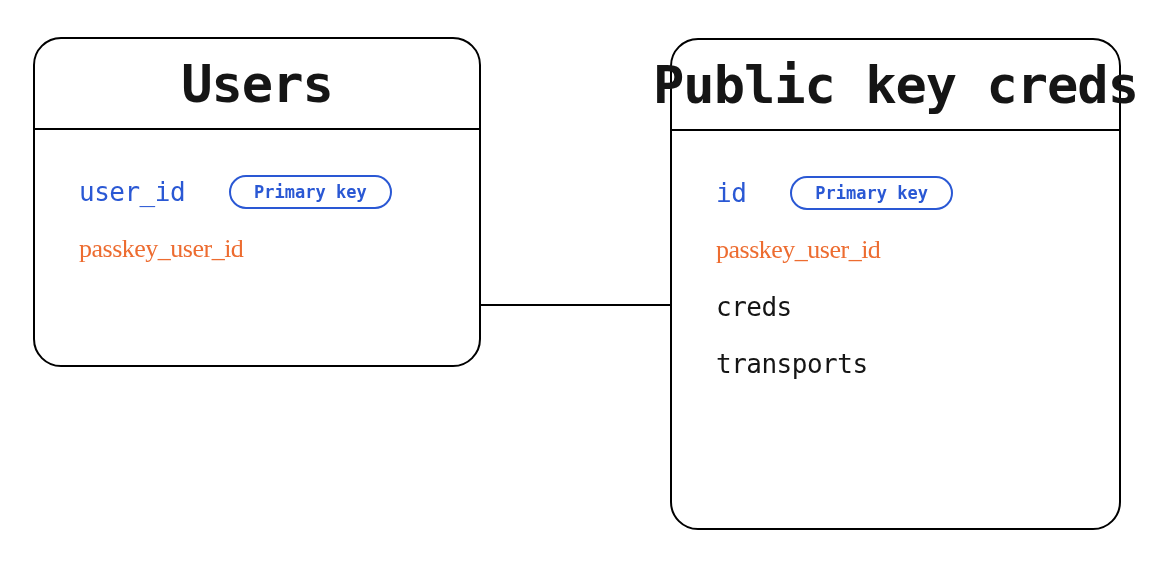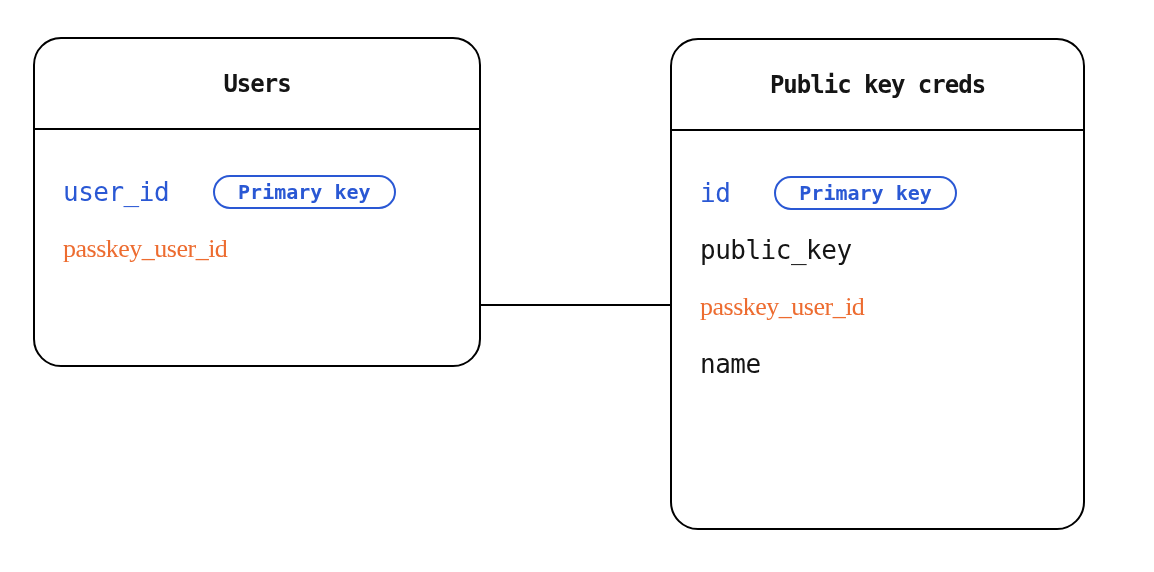--- a/index.html
+++ b/index.html
@@ -27,55 +27,55 @@
     background: var(--line);
   }
   .table-box {
     position: absolute;
     background: var(--bg);
     border: 2px solid var(--line);
     border-radius: 28px;
     box-sizing: border-box;
   }
   .table-box.users { left: 33px; top: 37px; width: 448px; height: 330px; }
-  .table-box.pkc   { left: 670px; top: 38px; width: 415px; height: 492px; }
+  .table-box.pkc   { left: 670px; top: 38px; width: 451px; height: 492px; }
   .table-header {
     height: 89px;
     border-bottom: 2px solid var(--line);
     display: flex;
     align-items: center;
     justify-content: center;
   }
   .table-title {
-    font-size: 24px;
+    font-size: 52px;
     font-weight: bold;
     color: var(--ink);
     letter-spacing: -1px;
     white-space: nowrap;
   }
-  .table-body { padding: 33px 0 0 28px; }
+  .table-body { padding: 33px 0 0 44px; }
   .field-row {
     height: 57px;
     display: flex;
     align-items: center;
     font-size: 26px;
     color: var(--ink);
     white-space: nowrap;
   }
   .field-row .fname { letter-spacing: -0.5px; }
   .field-row.pk .fname { color: var(--blue); }
   .field-row.fk .fname { color: var(--orange); font-family: Liberation Serif, serif; }
   .pk-badge {
     margin-left: 44px;
     height: 34px;
     padding: 0 23px;
     border: 2px solid var(--blue);
     border-radius: 19px;
     color: var(--blue);
-    font-size: 20px;
+    font-size: 17px;
     font-weight: bold;
     display: inline-flex;
     align-items: center;
     letter-spacing: 0px;
     box-sizing: border-box;
   }
 </style>
 </head>
 <body>
 
@@ -100,25 +100,25 @@
 
   <div class="table-box pkc">
     <div class="table-header">
       <span class="table-title">Public key creds</span>
     </div>
     <div class="table-body">
       <div class="field-row pk">
         <span class="fname">id</span>
         <span class="pk-badge">Primary key</span>
       </div>
-      <div class="field-row">
-        <span class="fname">public_key</span>
-      </div>
       <div class="field-row fk">
         <span class="fname">passkey_user_id</span>
       </div>
       <div class="field-row">
-        <span class="fname">name</span>
+        <span class="fname">creds</span>
+      </div>
+      <div class="field-row">
+        <span class="fname">transports</span>
       </div>
     </div>
   </div>
 
 </div>
 
 </body></html>

